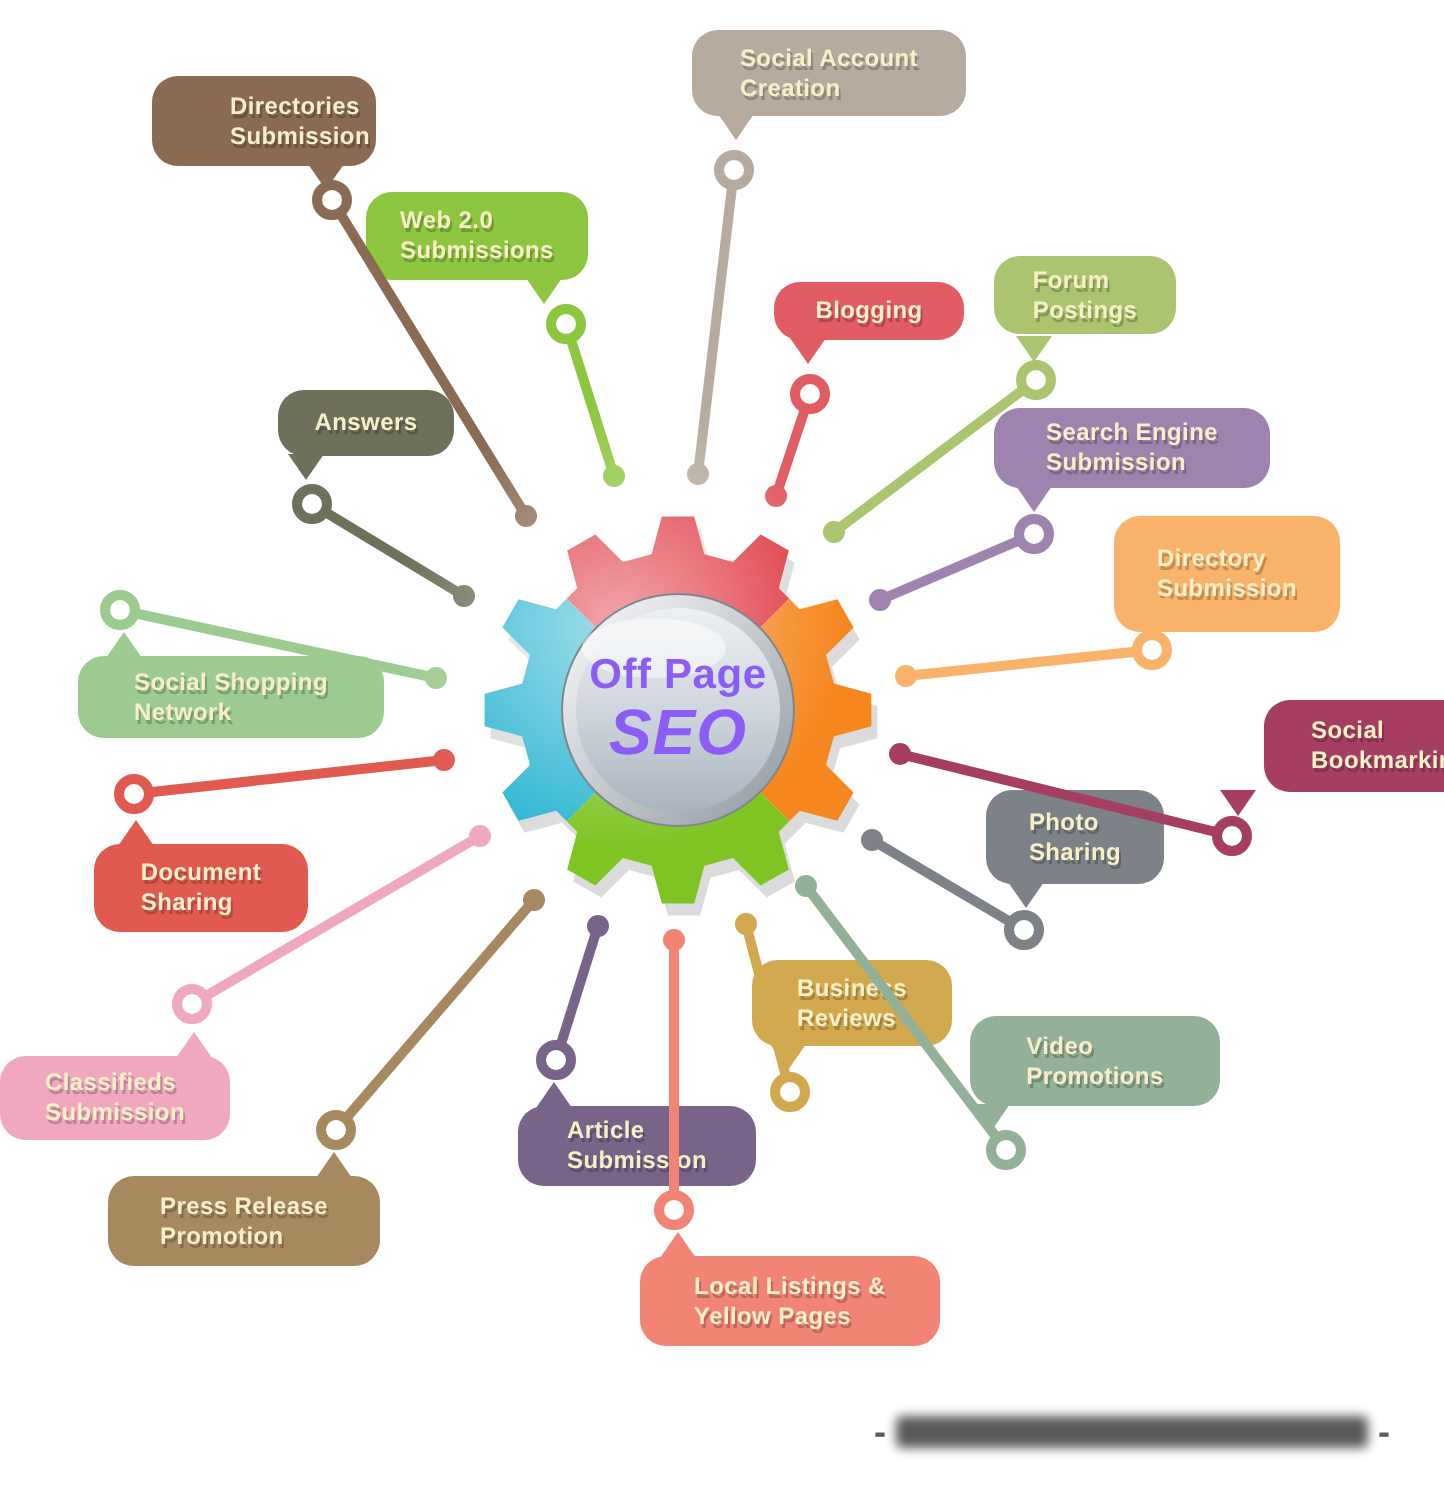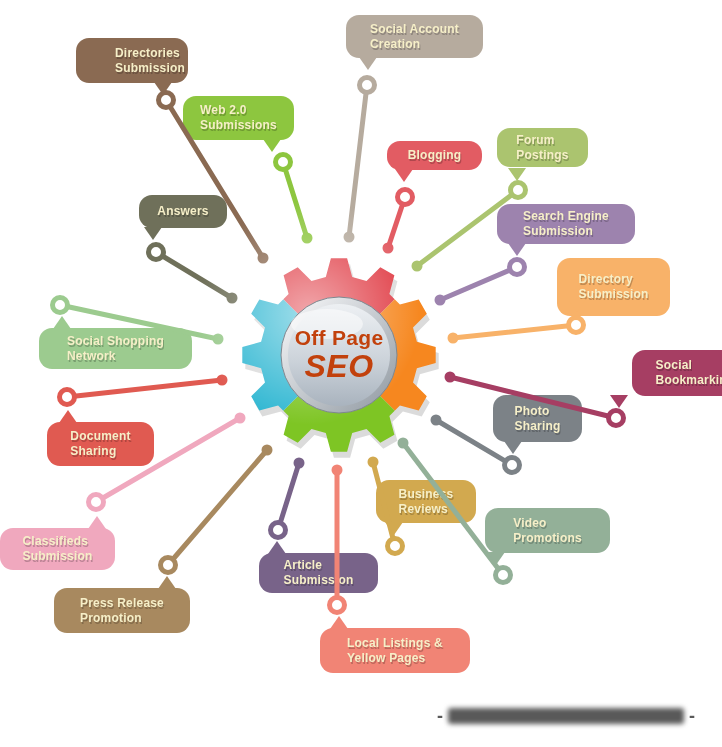--- a/index.html
+++ b/index.html
@@ -178,21 +178,21 @@
       <path d="M325.8,277.1 L330.9,258.3 L347.1,258.3 L352.2,277.1 L366.5,281.0 L380.3,267.2 L394.4,275.3 L389.4,294.1 L399.9,304.6 L418.7,299.6 L426.8,313.7 L413.0,327.5 L416.9,341.8 L435.7,346.9 L435.7,363.1 L416.9,368.2 L413.0,382.5 L426.8,396.3 L418.7,410.4 L399.9,405.4 L389.4,415.9 L394.4,434.7 L380.3,442.8 L366.5,429.0 L352.2,432.9 L347.1,451.7 L330.9,451.7 L325.8,432.9 L311.5,429.0 L297.7,442.8 L283.6,434.7 L288.6,415.9 L278.1,405.4 L259.3,410.4 L251.2,396.3 L265.0,382.5 L261.1,368.2 L242.3,363.1 L242.3,346.9 L261.1,341.8 L265.0,327.5 L251.2,313.7 L259.3,299.6 L278.1,304.6 L288.6,294.1 L283.6,275.3 L297.7,267.2 L311.5,281.0 Z" fill="#E03C45" clip-path="url(#quad0)"></path>
       <path d="M325.8,277.1 L330.9,258.3 L347.1,258.3 L352.2,277.1 L366.5,281.0 L380.3,267.2 L394.4,275.3 L389.4,294.1 L399.9,304.6 L418.7,299.6 L426.8,313.7 L413.0,327.5 L416.9,341.8 L435.7,346.9 L435.7,363.1 L416.9,368.2 L413.0,382.5 L426.8,396.3 L418.7,410.4 L399.9,405.4 L389.4,415.9 L394.4,434.7 L380.3,442.8 L366.5,429.0 L352.2,432.9 L347.1,451.7 L330.9,451.7 L325.8,432.9 L311.5,429.0 L297.7,442.8 L283.6,434.7 L288.6,415.9 L278.1,405.4 L259.3,410.4 L251.2,396.3 L265.0,382.5 L261.1,368.2 L242.3,363.1 L242.3,346.9 L261.1,341.8 L265.0,327.5 L251.2,313.7 L259.3,299.6 L278.1,304.6 L288.6,294.1 L283.6,275.3 L297.7,267.2 L311.5,281.0 Z" fill="#F6871F" clip-path="url(#quad1)"></path>
       <path d="M325.8,277.1 L330.9,258.3 L347.1,258.3 L352.2,277.1 L366.5,281.0 L380.3,267.2 L394.4,275.3 L389.4,294.1 L399.9,304.6 L418.7,299.6 L426.8,313.7 L413.0,327.5 L416.9,341.8 L435.7,346.9 L435.7,363.1 L416.9,368.2 L413.0,382.5 L426.8,396.3 L418.7,410.4 L399.9,405.4 L389.4,415.9 L394.4,434.7 L380.3,442.8 L366.5,429.0 L352.2,432.9 L347.1,451.7 L330.9,451.7 L325.8,432.9 L311.5,429.0 L297.7,442.8 L283.6,434.7 L288.6,415.9 L278.1,405.4 L259.3,410.4 L251.2,396.3 L265.0,382.5 L261.1,368.2 L242.3,363.1 L242.3,346.9 L261.1,341.8 L265.0,327.5 L251.2,313.7 L259.3,299.6 L278.1,304.6 L288.6,294.1 L283.6,275.3 L297.7,267.2 L311.5,281.0 Z" fill="#7EC524" clip-path="url(#quad2)"></path>
       <path d="M325.8,277.1 L330.9,258.3 L347.1,258.3 L352.2,277.1 L366.5,281.0 L380.3,267.2 L394.4,275.3 L389.4,294.1 L399.9,304.6 L418.7,299.6 L426.8,313.7 L413.0,327.5 L416.9,341.8 L435.7,346.9 L435.7,363.1 L416.9,368.2 L413.0,382.5 L426.8,396.3 L418.7,410.4 L399.9,405.4 L389.4,415.9 L394.4,434.7 L380.3,442.8 L366.5,429.0 L352.2,432.9 L347.1,451.7 L330.9,451.7 L325.8,432.9 L311.5,429.0 L297.7,442.8 L283.6,434.7 L288.6,415.9 L278.1,405.4 L259.3,410.4 L251.2,396.3 L265.0,382.5 L261.1,368.2 L242.3,363.1 L242.3,346.9 L261.1,341.8 L265.0,327.5 L251.2,313.7 L259.3,299.6 L278.1,304.6 L288.6,294.1 L283.6,275.3 L297.7,267.2 L311.5,281.0 Z" fill="#30B7D2" clip-path="url(#quad3)"></path>
       <circle cx="309" cy="313" r="112" fill="url(#gloss)"></circle>
       <circle cx="339" cy="355" r="58" fill="url(#ringGrad)" stroke="#7e878f" stroke-width="1"></circle>
       <circle cx="339" cy="355" r="51" fill="url(#innerGrad)"></circle>
       <ellipse cx="327" cy="324" rx="36" ry="15" fill="rgba(255,255,255,0.5)"></ellipse>
     </svg>
 
-  <div id="center-text" style="color: #c2410c;">
+  <div id="center-text" style="color: #8b5cf6;">
     <span class="l1">Off Page</span>
     <span class="l2">SEO</span>
   </div>
 
   <div id="watermark">
     <span>-</span>
     <div class="blob"></div>
     <span>-</span>
   </div>
 

